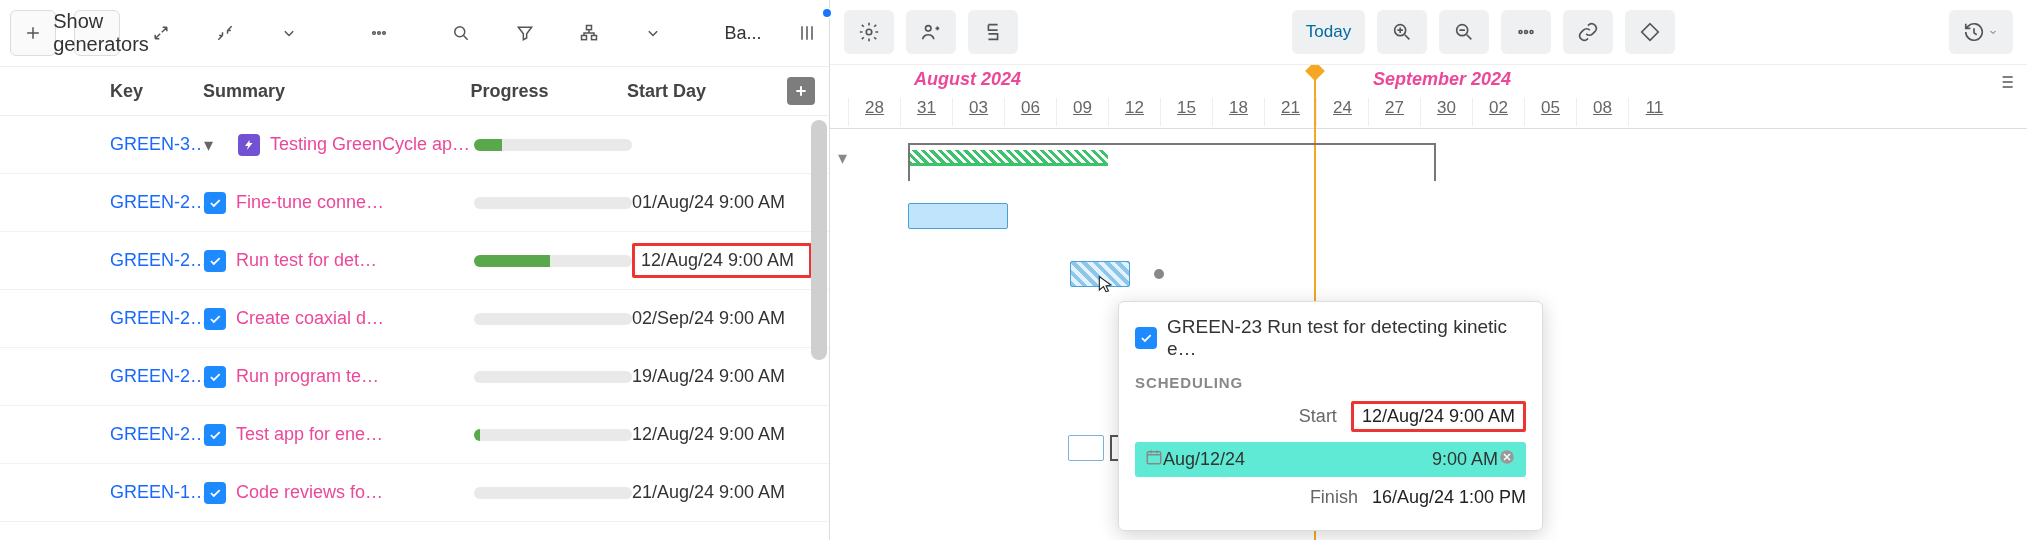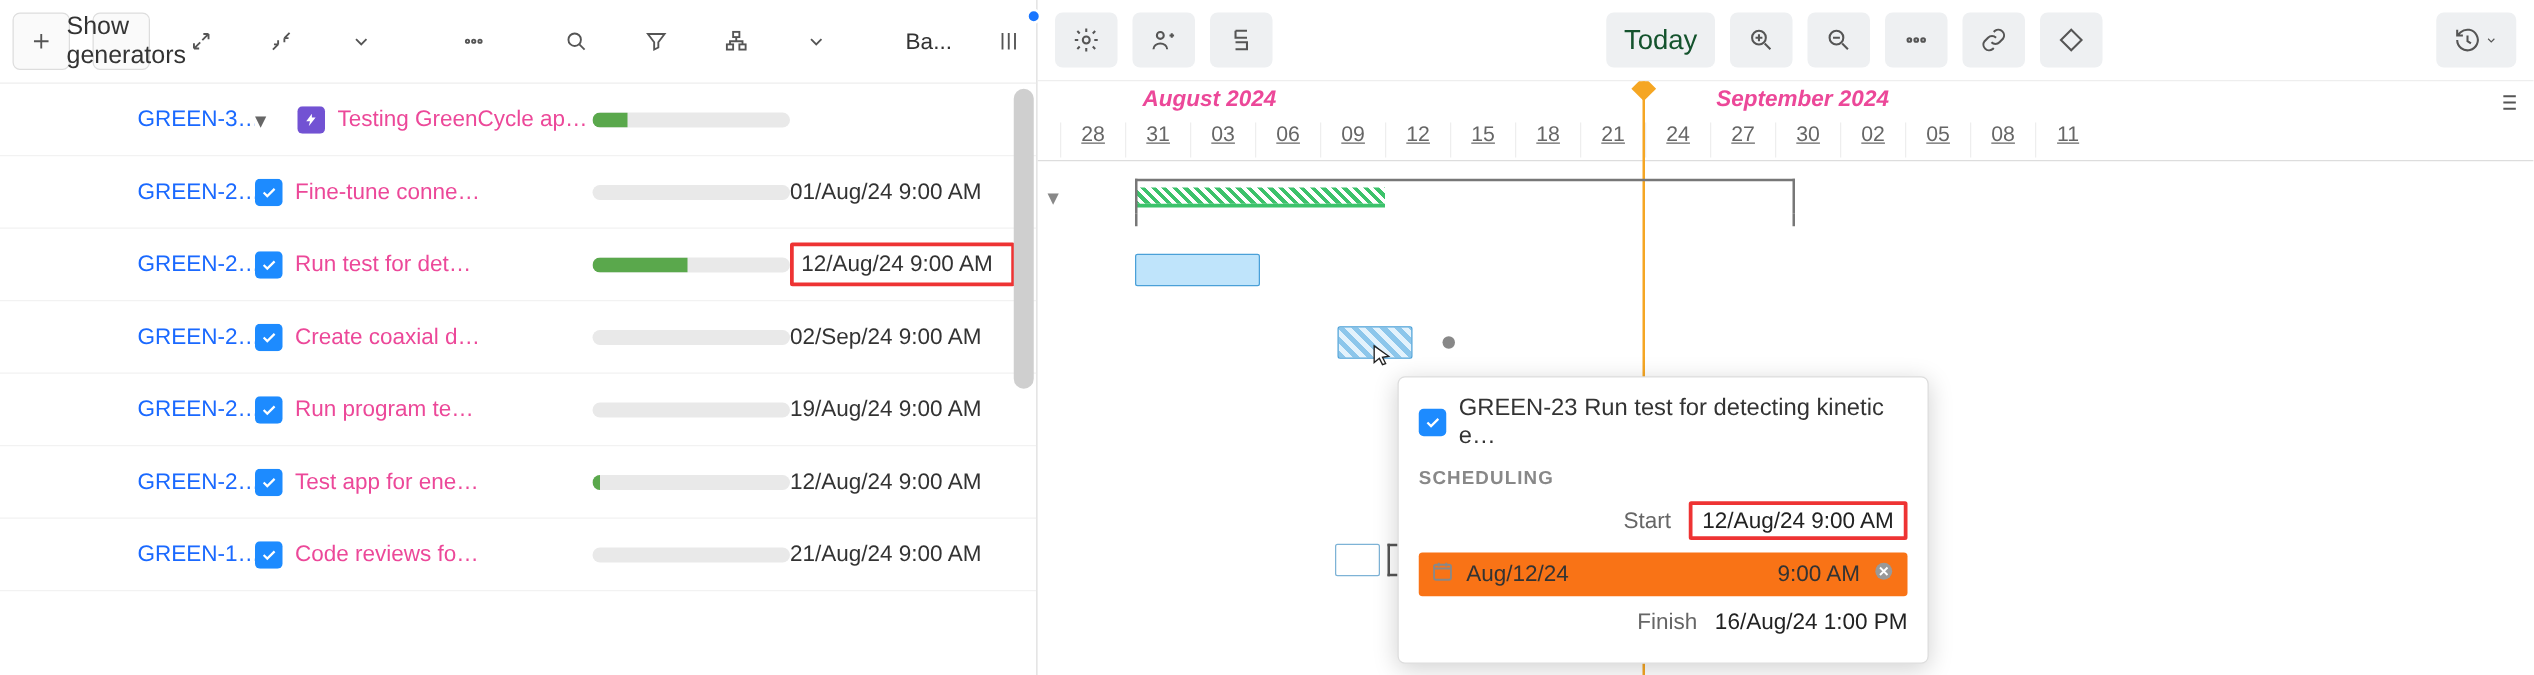--- a/index.html
+++ b/index.html
@@ -43,21 +43,21 @@
 .progress { flex:1; height: 12px; background: #e9e9e9; border-radius: 6px; overflow: hidden; }
 .progress .fill { height: 100%; background: #5aa84c; }
 
 .scroll-thumb { position: absolute; right: 2px; top: 4px; width: 16px; height: 240px; background: #cfcfcf; border-radius: 8px; }
 
 .right-pane { flex: 1; display: flex; flex-direction: column; position: relative; }
 
 .rtoolbar { display: flex; align-items: center; gap: 12px; padding: 10px 14px; border-bottom: 1px solid #eee; }
 .rbtn { height: 44px; min-width: 50px; padding: 0 14px; display: inline-flex; align-items: center; justify-content: center; background: #eef0f2; border-radius: 6px; cursor: pointer; color: #444; }
 .rbtn svg { width: 22px; height: 22px; stroke: #555; fill: none; stroke-width: 1.8; }
-.rbtn.text { font-size: 22px; color: #14532d; }
+.rbtn.text { font-size: 17px; color: #0369a1; }
 .rspacer { flex: 1; }
 
 .timeline { position: relative; flex: 1; overflow: hidden; }
 .tl-head { height: 64px; border-bottom: 1px solid #ddd; position: relative; }
 .tl-months { position: absolute; top: 4px; left: 0; right: 0; height: 26px; display: flex; }
 .tl-month { font-weight: 600; color: #ec4899; padding-left: 4px; font-style: italic; }
 .tl-days { position: absolute; bottom: 2px; left: 0; right: 0; height: 28px; display: flex; }
 .tl-day { flex: 0 0 52px; text-align: center; color: #666; border-left: 1px solid #eee; font-size: 17px; text-decoration: underline; }
 .tl-list-btn { position: absolute; right: 6px; top: 2px; width: 30px; height: 30px; display:flex;align-items:center;justify-content:center; color:#555; cursor:pointer; }
 
@@ -80,21 +80,21 @@
 
 .cursor-ptr { position: absolute; width: 20px; height: 28px; }
 
 .tooltip { position: absolute; width: 425px; background: #fff; border: 1px solid #ddd; border-radius: 6px; box-shadow: 0 4px 20px rgba(0,0,0,.18); padding: 14px 16px 12px; }
 .tooltip .trow1 { display: flex; align-items: center; gap: 10px; font-weight: 400; font-size: 19px; margin-bottom: 14px; }
 .tooltip .tsub { font-size: 15px; letter-spacing: .06em; font-weight: 700; color: #888; margin-bottom: 10px; }
 .tooltip .t-line { display: flex; align-items: center; justify-content: flex-end; gap: 14px; font-size: 18px; margin-bottom: 10px; }
 .tooltip .t-lbl { color: #666; }
 .tooltip .t-val { color: #222; }
 .tooltip .t-hi  { border: 3px solid #e33; padding: 2px 8px; border-radius: 2px; }
-.tooltip .input-row { display: flex; align-items:center; gap: 10px; background:#f97316; border-radius:3px; padding:6px 10px; margin: 6px 0 10px; justify-content:flex-end; }
+.tooltip .input-row { display: flex; align-items:center; background:#5eead4; border-radius:3px; padding:6px 10px; margin: 6px 0 10px; justify-content:flex-end; }
 .tooltip .input-row .cal-icn, .tooltip .input-row .clr-icn { color:#888; }
 
 </style>
 </head>
 <body>
 
 <div class="left-pane">
   <div class="toolbar">
     <div class="tbtn">
         <svg viewBox="0 0 24 24">
@@ -160,20 +160,31 @@
         <span>Ba...</span>
       </div>
     <div class="tbtn ghost bars-icon">
       <svg viewBox="0 0 24 24">
           <path d="M6 4v16M12 4v16M18 4v16"></path>
         </svg>
       <span class="blue-dot"></span>
     </div>
   </div>
 
+  <div class="grid-head">
+    <div class="col-key-h">Key</div>
+    <div class="col-sum-h">Summary</div>
+    <div class="col-prog-h">Progress</div>
+    <div class="col-start-h">Start Day</div>
+    <div class="add-col">
+        <svg width="16" height="16" viewBox="0 0 24 24" stroke="#fff" stroke-width="3">
+          <path d="M12 5v14M5 12h14"></path>
+        </svg>
+      </div>
+  </div>
 
   <div class="grid-body">
 
     <div class="grid-row">
       <div class="col-key">GREEN-3…</div>
       <div class="col-sum">
         <span class="caret">▾</span>
         <span class="epic-icon">
             <svg viewBox="0 0 24 24">
               <path d="M13 2L4 14h6l-2 8 11-14h-6z"></path>

